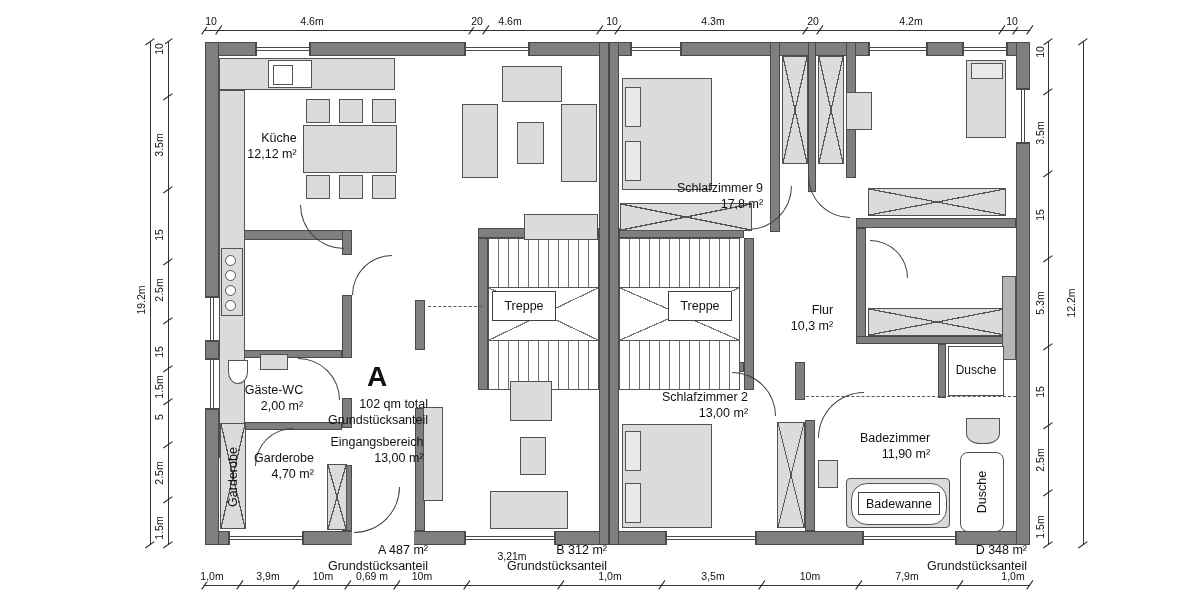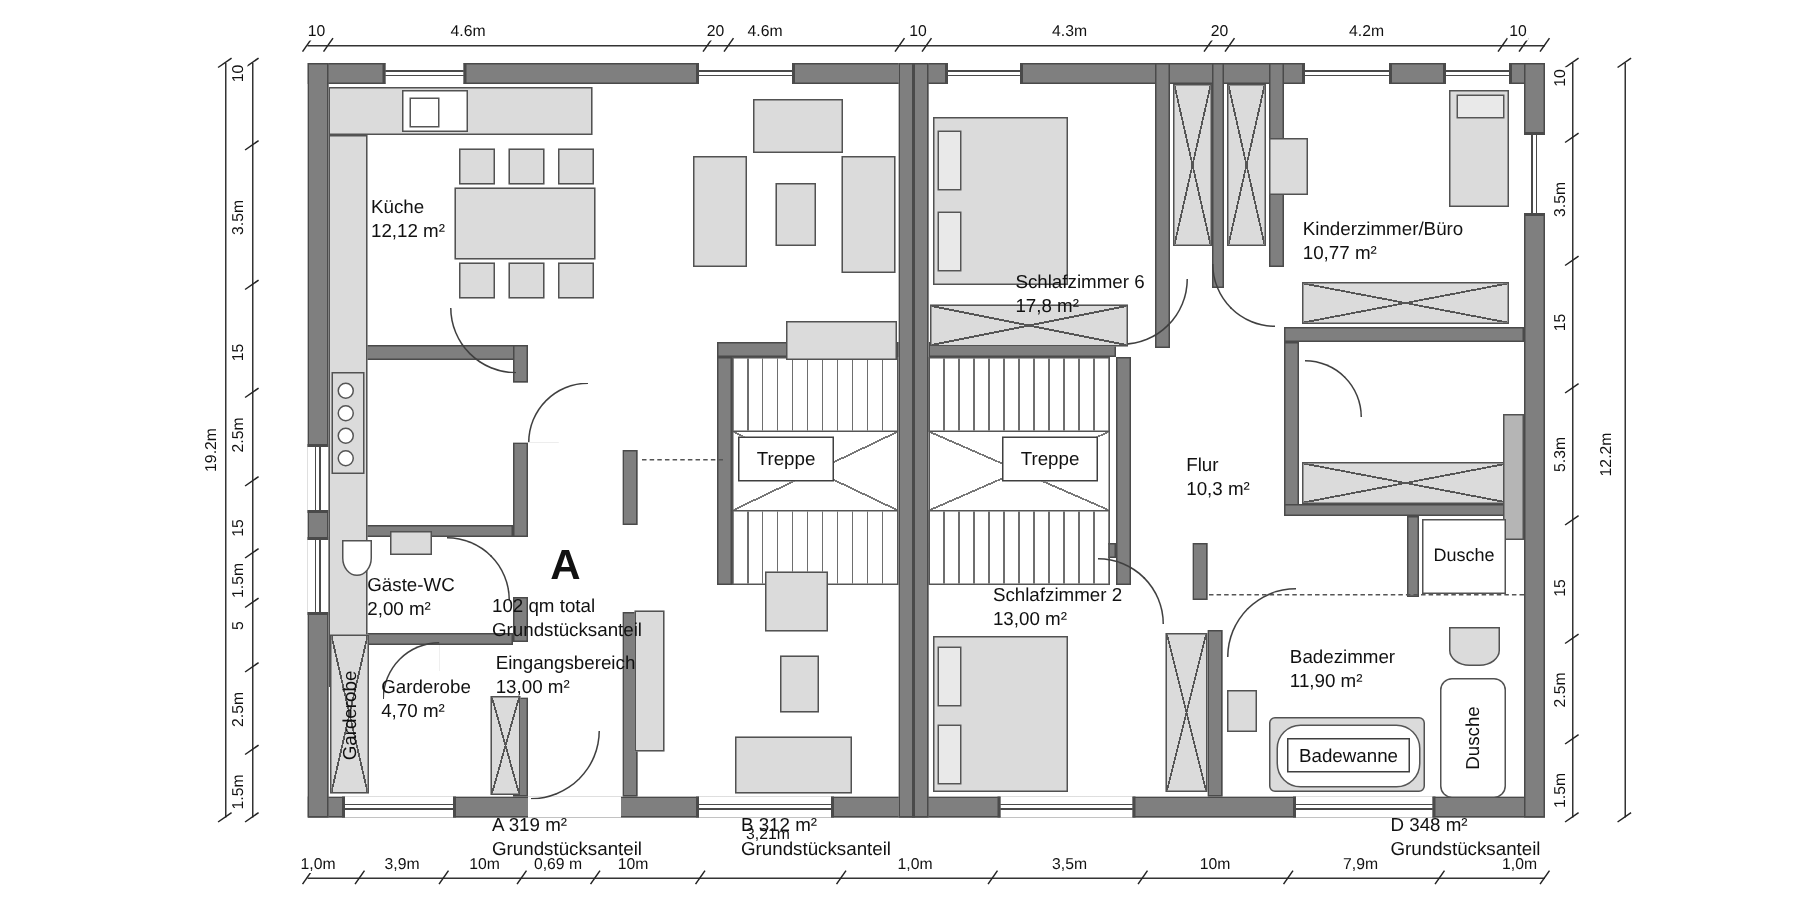--- a/index.html
+++ b/index.html
@@ -26,21 +26,21 @@
   .rtl{border-top:1.4px solid #3f3f3f;border-left:1.4px solid #3f3f3f;border-radius:100% 0 0 0;}
   .rtr{border-top:1.4px solid #3f3f3f;border-right:1.4px solid #3f3f3f;border-radius:0 100% 0 0;}
   .rbl{border-bottom:1.4px solid #3f3f3f;border-left:1.4px solid #3f3f3f;border-radius:0 0 0 100%;}
   .rbr{border-bottom:1.4px solid #3f3f3f;border-right:1.4px solid #3f3f3f;border-radius:0 0 100% 0;}
   .dash{position:absolute;border-top:1.5px dashed #555;}
   .dline{position:absolute;background:#333;}
   .tick{position:absolute;width:11px;height:1.4px;background:#222;transform:translate(-50%,-50%) rotate(-55deg);}
   .tickv{position:absolute;width:11px;height:1.4px;background:#222;transform:translate(-50%,-50%) rotate(-35deg);}
   .dim{position:absolute;font-size:10.5px;transform:translate(-50%,-50%);white-space:nowrap;background:#fff;padding:0 1px;}
   .dimr{position:absolute;font-size:10.5px;transform:translate(-50%,-50%) rotate(-90deg);white-space:nowrap;background:#fff;padding:0 1px;}
-  .rlabel{position:absolute;transform:translate(-50%,-50%);text-align:left;font-size:12.5px;line-height:1.3;white-space:nowrap;}
+  .rlabel{position:absolute;transform:translate(-50%,-50%);text-align:right;font-size:12.5px;line-height:1.3;white-space:nowrap;}
   .rlabel span{display:block;}
   .big{font-size:28px;font-weight:bold;}
   .bigger{font-size:34px;font-weight:bold;}
   .vlabel{position:absolute;transform:translate(-50%,-50%) rotate(180deg);writing-mode:vertical-rl;font-size:12.5px;white-space:nowrap;}
   .dot{position:absolute;width:9px;height:9px;border:1px solid #555;border-radius:50%;background:#fff;}
   .inner{position:absolute;border:1px solid #555;background:#e9e9e9;}
 </style>
 </head>
 <body>
 
@@ -195,26 +195,22 @@
   <div class="rlabel big" style="left:377px;top:377px">A</div>
   <div class="rlabel" style="left:378px;top:412px">
     <span>102 qm total</span>
     <span>Grundstücksanteil</span>
   </div>
   <div class="rlabel" style="left:377px;top:450px">
     <span>Eingangsbereich</span>
     <span>13,00 m²</span>
   </div>
   <div class="rlabel" style="left:720px;top:196px">
-    <span>Schlafzimmer 6</span>
+    <span>Schlafzimmer 9</span>
     <span>17,8 m²</span>
-  </div>
-  <div class="rlabel" style="left:922px;top:161px">
-    <span>Kinderzimmer/Büro</span>
-    <span>10,77 m²</span>
   </div>
   <div class="rlabel" style="left:812px;top:318px">
     <span>Flur</span>
     <span>10,3 m²</span>
   </div>
   <div class="rlabel" style="left:705px;top:405px">
     <span>Schlafzimmer 2</span>
     <span>13,00 m²</span>
   </div>
   <div class="rlabel" style="left:895px;top:446px">
@@ -314,24 +310,24 @@
   <div class="dimr" style="left:1040px;top:303px">5.3m</div>
   <div class="dimr" style="left:1040px;top:392px">15</div>
   <div class="dimr" style="left:1040px;top:460px">2.5m</div>
   <div class="dimr" style="left:1040px;top:527px">1.5m</div>
   <div class="dline" style="left:1083px;top:42px;width:1px;height:503px"></div>
   <div class="tickv" style="left:1083px;top:42px"></div>
   <div class="tickv" style="left:1083px;top:545px"></div>
   <div class="dimr" style="left:1071px;top:303px">12.2m</div>
 
   <div class="rlabel" style="left:378px;top:558px">
-    <span>A 319 m²</span>
+    <span>A 487 m²</span>
     <span>Grundstücksanteil</span>
   </div>
-  <div class="rlabel" style="left:544px;top:558px">
+  <div class="rlabel" style="left:557px;top:558px">
     <span>B 312 m²</span>
     <span>Grundstücksanteil</span>
   </div>
   <div class="rlabel" style="left:977px;top:558px">
     <span>D 348 m²</span>
     <span>Grundstücksanteil</span>
   </div>
 
 </div>
 

